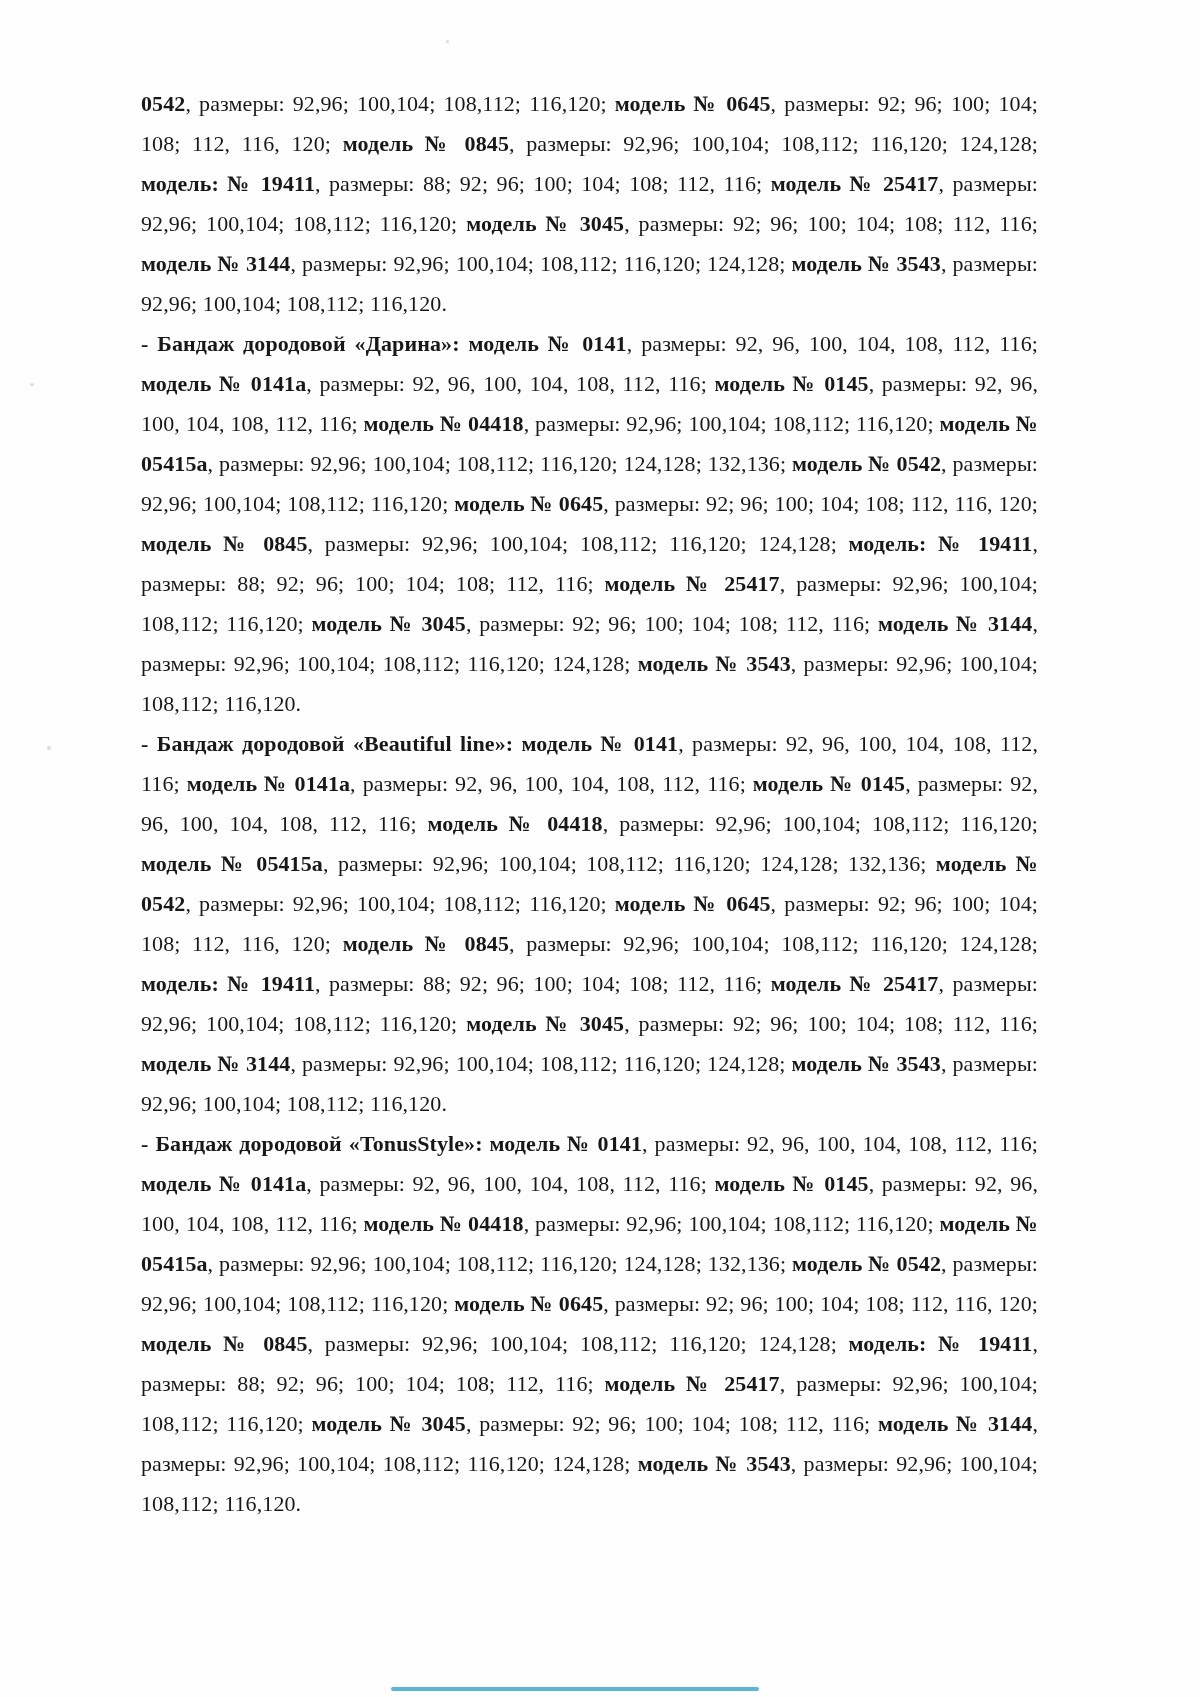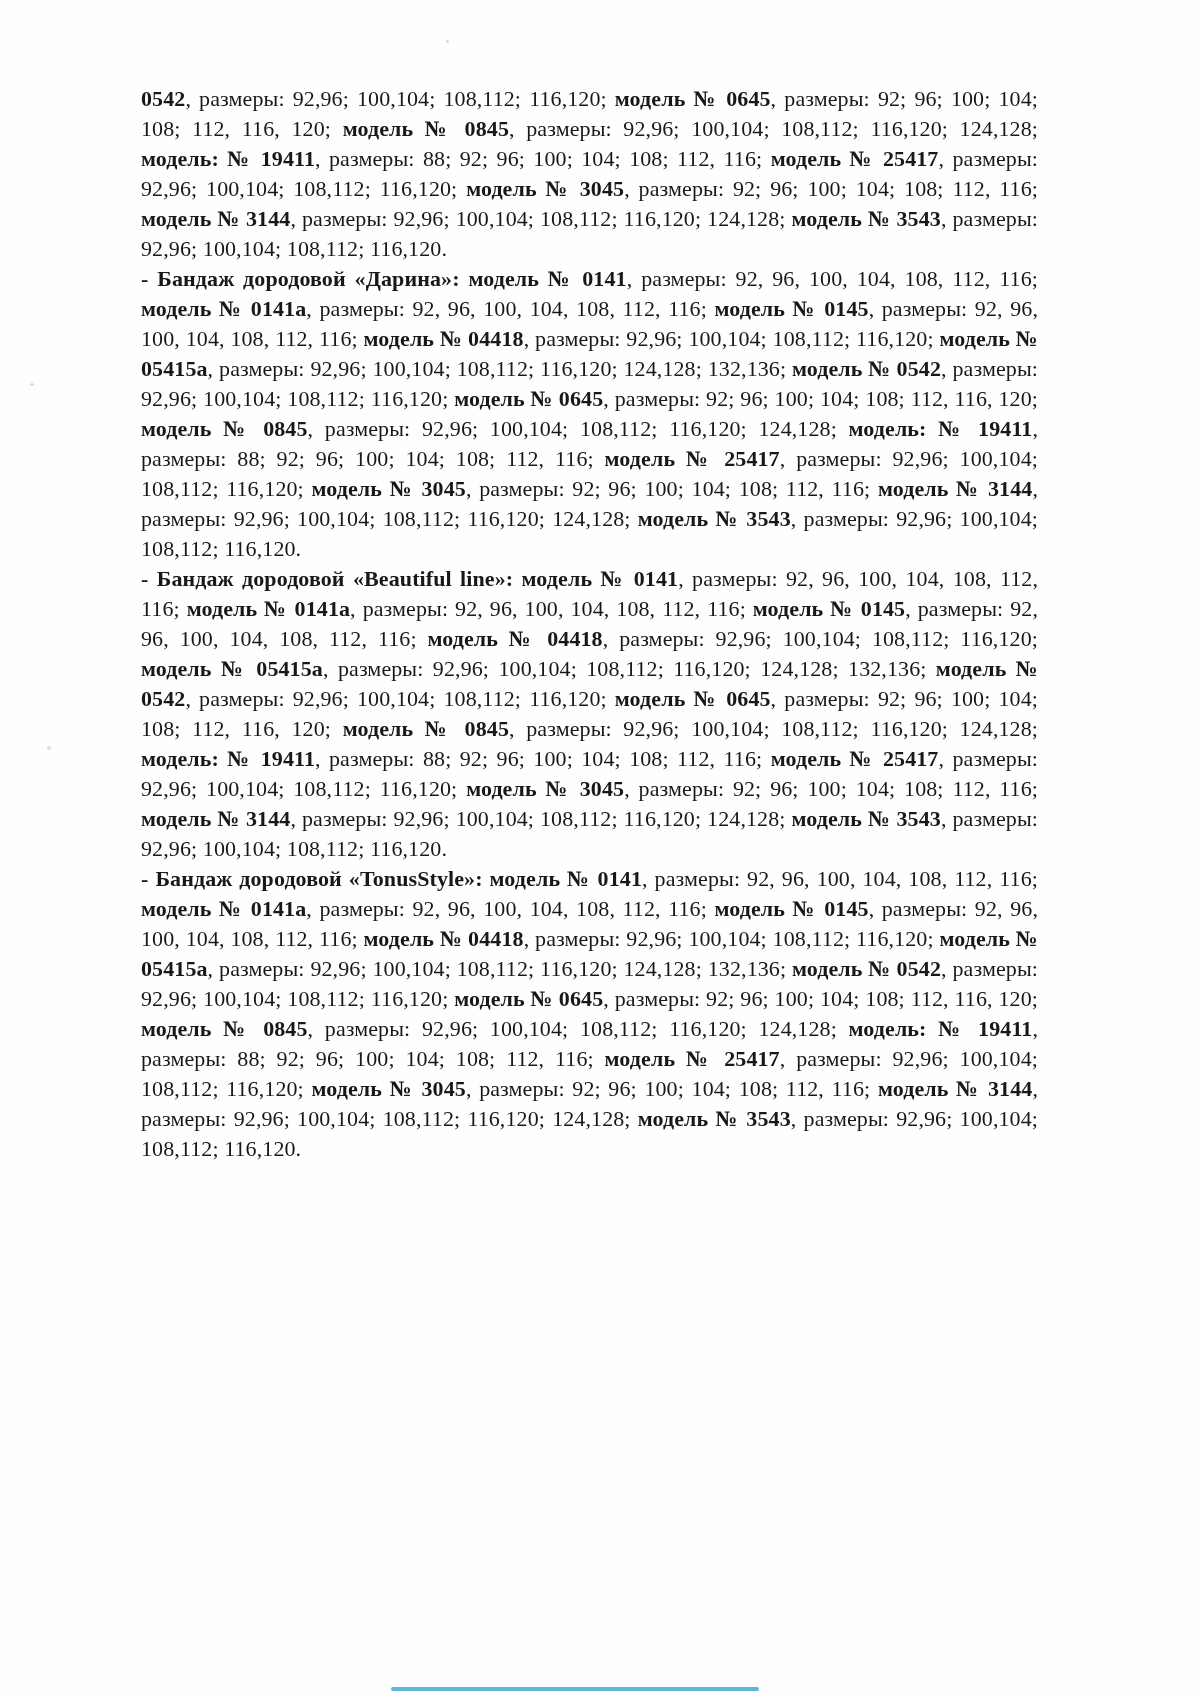--- a/index.html
+++ b/index.html
@@ -19,21 +19,21 @@
     inset: 0;
     background: #fefefe;
   }
   .text-block {
     position: absolute;
     left: 141px;
     top: 84px;
     width: 897px;
     color: #181818;
     font-size: 22px;
-    line-height: 30px;
+    line-height: 40px;
     text-align: justify;
     text-align-last: left;
     letter-spacing: 0.1px;
   }
   p.para {
     margin: 0;
     padding: 0;
   }
   .b {
     font-weight: bold;

